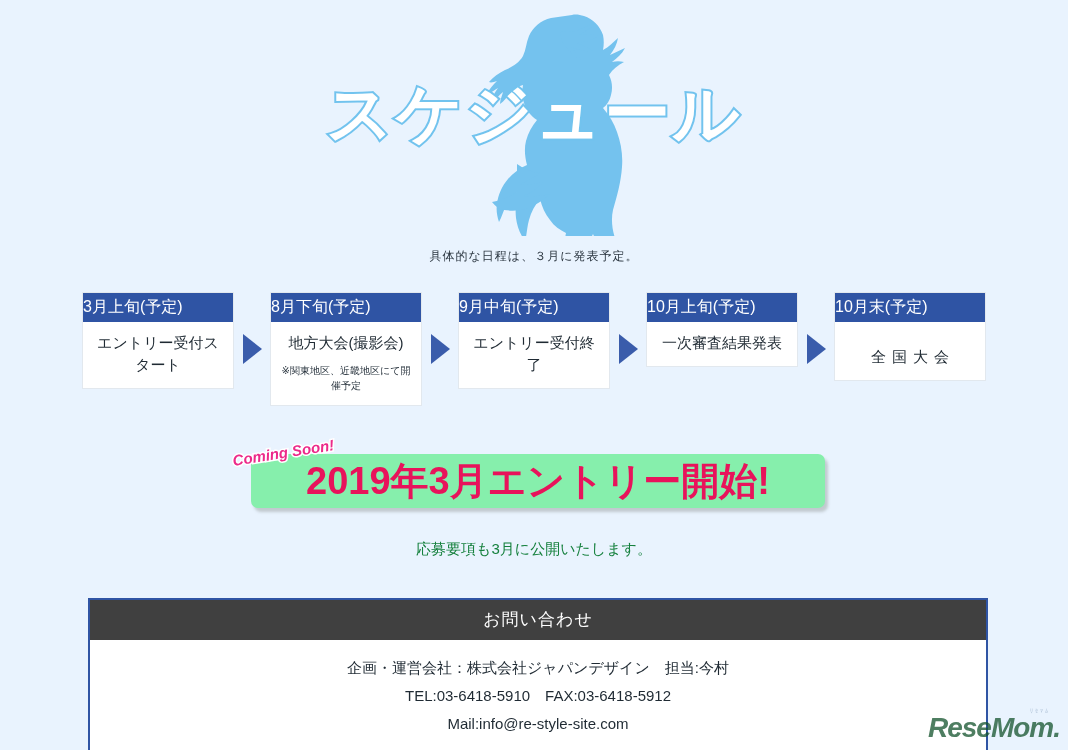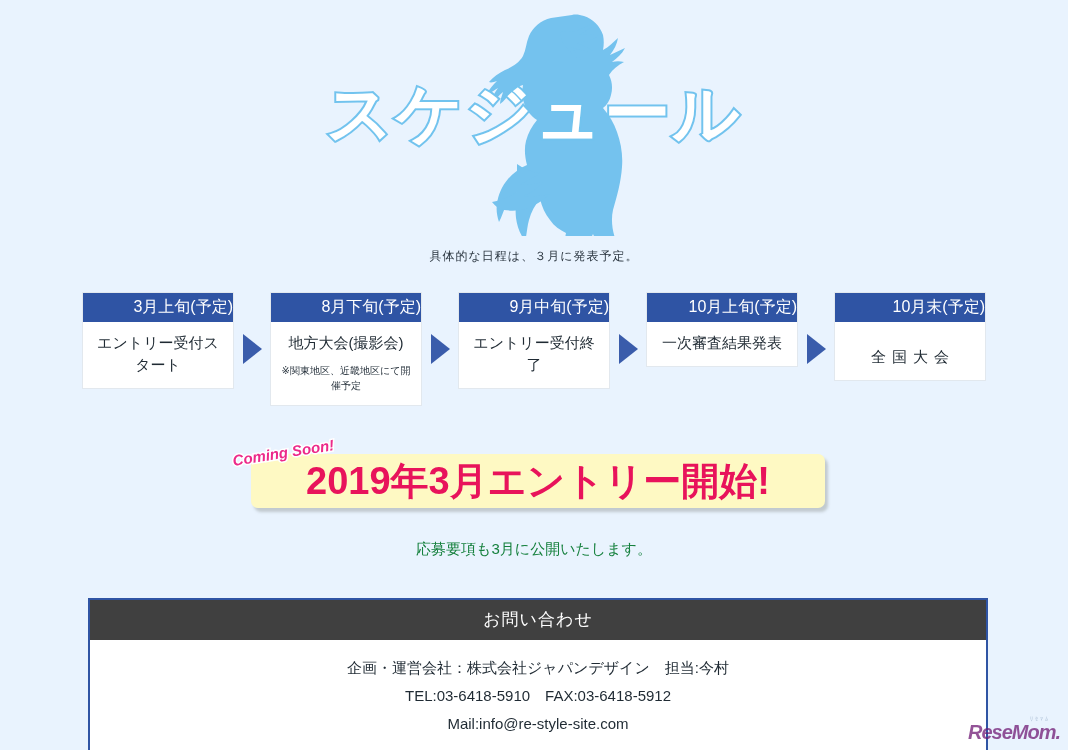--- a/index.html
+++ b/index.html
@@ -69,21 +69,21 @@
     flex: 0 0 150px;
     background: #ffffff;
     box-shadow: 0 0 0 1px #e2e8ee;
     display: flex;
     flex-direction: column;
   }
   .step-head {
     background: #2f54a4;
     color: #ffffff;
     font-size: 16px;
-    text-align: right;
+    text-align: left;
     padding: 5px 0 6px;
     line-height: 1.15;
     white-space: nowrap;
   }
   .step-body {
     flex: 1;
     padding: 10px 8px 12px;
     text-align: center;
     font-size: 15px;
     color: #1f2a33;
@@ -122,21 +122,21 @@
     position: relative;
     margin-top: 40px;
     height: 70px;
   }
   .banner {
     position: absolute;
     left: 251px;
     top: 6px;
     width: 574px;
     height: 54px;
-    background: #fef9c3;
+    background: #86efac;
     border-radius: 7px;
     box-shadow: 3px 4px 3px rgba(120,125,120,.35);
     display: flex;
     align-items: center;
     justify-content: center;
   }
   .banner-text {
     font-size: 38px;
     font-weight: bold;
     color: #e8135b;
@@ -202,24 +202,24 @@
     line-height: 1;
     opacity: .75;
   }
   .watermark .wm-sub {
     font-size: 6px;
     letter-spacing: 2px;
     color: #9fb4cc;
     margin-right: 10px;
   }
   .watermark .wm-main {
-    font-size: 20px;
+    font-size: 28px;
     font-weight: bold;
     font-style: italic;
-    color: #701a75;
+    color: #14532d;
     letter-spacing: -1px;
     text-align: center;
   }
 </style>
 </head>
 <body>
 
 <div class="hero">
   <svg class="hero-figure" viewBox="0 0 180 222" xmlns="http://www.w3.org/2000/svg">
     <g fill="#74c2ee">

